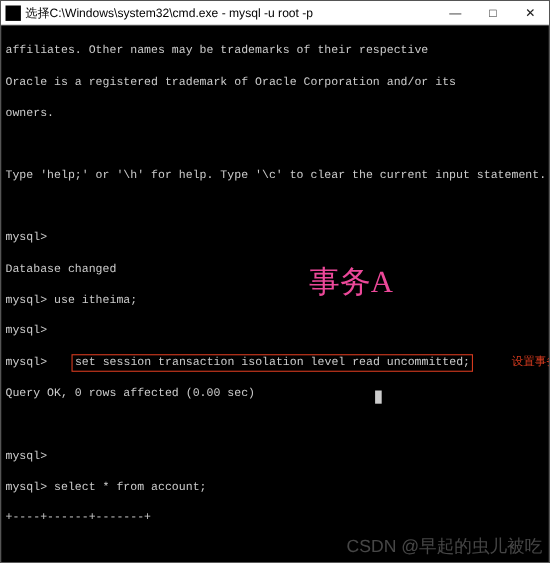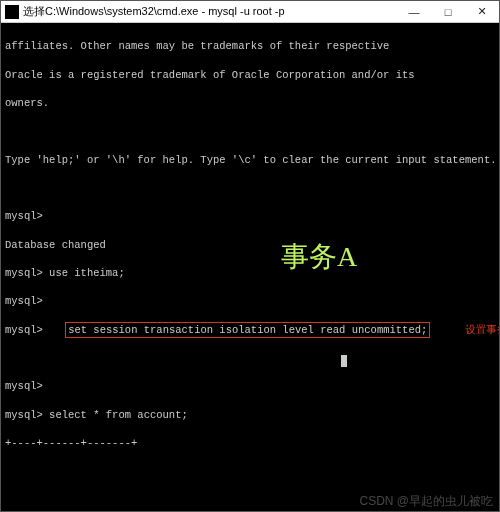--- a/index.html
+++ b/index.html
@@ -7,24 +7,24 @@
   .window { width: 500px; height: 512px; display: flex; flex-direction: column; border: 1px solid #555; }
   .titlebar { height: 22px; background: #fff; display: flex; align-items: center; border-bottom: 1px solid #ccc; font: 11px "Segoe UI", sans-serif; }
   .titlebar .icon { width: 14px; height: 14px; margin: 0 4px; background: #000; display: inline-block; }
   .titlebar .title { flex: 1; white-space: nowrap; overflow: hidden; }
   .titlebar .btns { display: flex; }
   .titlebar .btn { width: 34px; height: 22px; display: flex; align-items: center; justify-content: center; font-size: 11px; color: #222; }
   .terminal { flex: 1; background: #000; color: #ccc; font: 10.5px/1.35 "Consolas", "Courier New", monospace; padding: 2px 4px; position: relative; white-space: pre; overflow: hidden; }
   .prompt { color: #ccc; }
   .hl { border: 1px solid #d43a1e; padding: 0 2px; display: inline-block; margin: -1px 16px; }
   .accent { color: #d43a1e; }
-  .big { color: #bef264; font: 28px/1 "SimSun","Microsoft YaHei",serif; position: absolute; }
+  .big { color: #ec4899; font: 28px/1 "SimSun","Microsoft YaHei",serif; position: absolute; }
   .row { display: block; }
   .cursor { display: inline-block; width: 6px; height: 12px; background: #ccc; position: absolute; }
-  .watermark { position: absolute; right: 6px; bottom: 2px; color: rgba(200,200,200,0.35); font-size: 12px; font-family: "Microsoft YaHei", sans-serif; }
+  .watermark { position: absolute; right: 6px; bottom: 2px; color: rgba(200,200,200,0.35); font-size: 16px; font-family: "Microsoft YaHei", sans-serif; }
 </style>
 </head>
 <body>
 
 <div class="window">
   <div class="titlebar">
     <span class="icon"></span>
     <span class="title">选择C:\Windows\system32\cmd.exe - mysql  -u root -p</span>
     <div class="btns">
       <div class="btn">—</div>
@@ -38,20 +38,21 @@
 <span class="row">Oracle is a registered trademark of Oracle Corporation and/or its</span>
 <span class="row">owners.</span>
 <span class="row"> </span>
 <span class="row">Type 'help;' or '\h' for help. Type '\c' to clear the current input statement.</span>
 <span class="row"> </span>
 <span class="row"><span class="prompt">mysql&gt;</span></span>
 <span class="row">Database changed</span>
 <span class="row"><span class="prompt">mysql&gt;</span><span> use itheima;</span></span>
 <span class="row"><span class="prompt">mysql&gt;</span></span>
 <span class="row"><span class="prompt">mysql&gt;</span> <span class="hl">set session transaction isolation level read uncommitted;</span>   <span class="accent">设置事务隔离级别</span></span>
+<span class="row">Query OK, 0 rows affected (0.00 sec)</span>
 <span class="row"> </span>
 <span class="row"><span class="prompt">mysql&gt;</span></span>
 <span class="row"><span class="prompt">mysql&gt;</span><span> select * from account;</span></span>
 <span class="row">+----+------+-------+</span>
 
 
 
 
 
 

